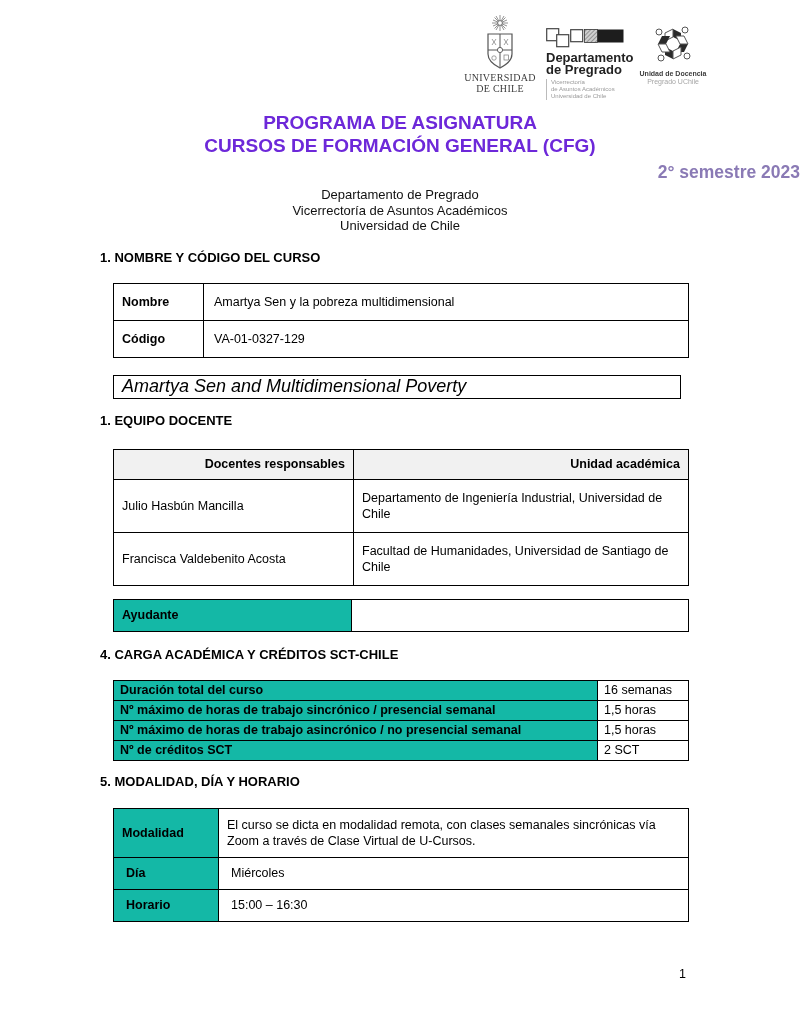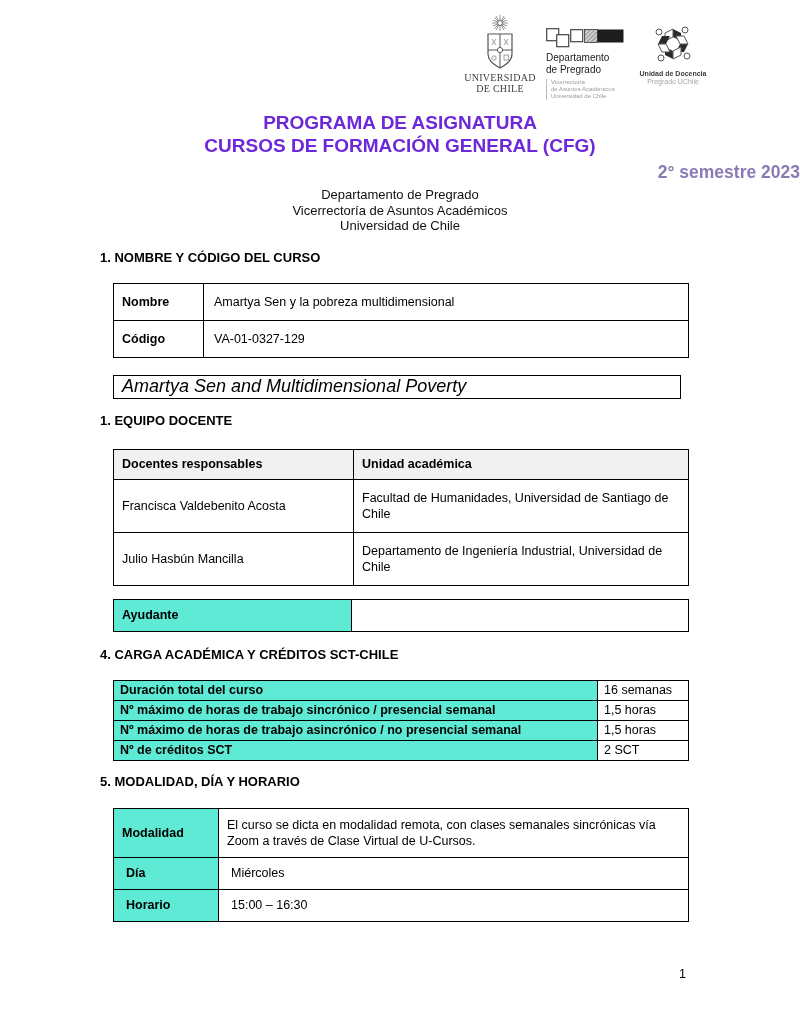--- a/index.html
+++ b/index.html
@@ -8,21 +8,21 @@
     font-family:"Liberation Sans","DejaVu Sans",sans-serif; color:#000;
     overflow:hidden;
   }
 
   
   .logos { position:absolute; top:14px; left:461px; display:flex; align-items:flex-start; gap:7px; }
   .logo { text-align:center; }
   .logo-uchile { width:78px; }
   .logo-uchile .uch-text { font-family:"Liberation Serif","DejaVu Serif",serif; font-size:10px; line-height:11px; color:#3d3d3d; letter-spacing:0.3px; margin-top:2px; }
   .logo-pregrado { width:84px; text-align:left; padding-top:13px; }
-  .logo-pregrado .dp-title { font-size:10px; font-weight:normal; color:#222; line-height:11.5px; margin-top:4px; }
+  .logo-pregrado .dp-title { font-size:13px; font-weight:bold; color:#222; line-height:11.5px; margin-top:4px; }
   .logo-pregrado .dp-sub { margin-top:4px; border-left:1px solid #bbb; padding-left:4px; font-size:6px; line-height:7px; color:#9a9a9a; }
   .logo-unidad { width:72px; padding-top:7px; }
   .logo-unidad .ud-line1 { font-size:7px; font-weight:bold; color:#3c3c3c; line-height:8px; margin-top:3px; }
   .logo-unidad .ud-line2 { font-size:7px; color:#a5a5a5; line-height:8px; }
 
   
   .title-block { padding-top:111px; text-align:center; }
   .title-main { font-size:19px; font-weight:bold; line-height:23px; color:#6d28d9; }
   .semester   { font-size:17.5px; font-weight:bold; line-height:20px; margin-top:5px; }
   .subline    { font-size:13px; line-height:15.5px; color:#111; }
@@ -32,33 +32,33 @@
   .content { margin-left:100px; width:590px; }
   .sec-heading { font-size:13px; font-weight:bold; color:#000; line-height:14px; }
   #h1 { margin-top:17px; }
   #h2 { margin-top:14px; }
   #h3 { margin-top:15px; }
   #h4 { margin-top:16px; }
   #h5 { margin-top:14px; }
 
   table { border-collapse:collapse; table-layout:fixed; width:575px; margin-left:13px; font-size:12.5px; }
   td { border:1.5px solid #000; padding:2px 8px; vertical-align:middle; word-wrap:break-word; }
-  td.shaded { background:#5eead4; }
+  td.shaded { background:#14b8a6; }
   td.lbl { font-weight:bold; }
 
   #table-s1 { margin-top:18px; }
   #table-s1 td { height:32px; }
   #table-s1 td.val { padding-left:10px; }
 
   .inglés-box, .ingles-box { margin-top:17px; margin-left:13px; width:558px; height:22px;
     border:1.5px solid #000; display:flex; align-items:center; padding-left:8px;
     font-size:18px; font-style:italic; }
 
   #table-s3 { margin-top:21px; }
-  #table-s3 td.hdr { height:25px; text-align:left; font-weight:bold; background:#f1f1f1; }
+  #table-s3 td.hdr { height:25px; text-align:right; font-weight:bold; background:#f1f1f1; }
   #table-s3 td.cell { height:44px; line-height:16px; padding-top:4px; padding-bottom:4px; }
 
   #table-ayudante { margin-top:13px; }
   #table-ayudante td { height:27px; }
 
   #table-s4 { margin-top:18px; }
   #table-s4 td { height:17px; padding-top:1px; padding-bottom:1px; padding-left:6px; }
 
   #table-s5 { margin-top:19px; }
   #table-s5 td.tall { height:44px; line-height:16px; }
@@ -199,27 +199,27 @@
     <colgroup>
         <col style="width:240px">
         <col style="width:335px">
       </colgroup>
     <tbody>
         <tr>
       <td class="hdr">Docentes responsables</td>
       <td class="hdr">Unidad académica</td>
     </tr>
     <tr>
+      <td class="cell">Julio Hasbún Mancilla</td>
+      <td class="cell">Departamento de Ingeniería Industrial, Universidad de Chile</td>
+    </tr>
+    <tr>
       <td class="cell">Francisca Valdebenito Acosta</td>
       <td class="cell">Facultad de Humanidades, Universidad de Santiago de Chile</td>
     </tr>
-    <tr>
-      <td class="cell">Julio Hasbún Mancilla</td>
-      <td class="cell">Departamento de Ingeniería Industrial, Universidad de Chile</td>
-    </tr>
   </tbody>
     </table>
   <table id="table-ayudante">
     <colgroup>
         <col style="width:238px">
         <col style="width:337px">
       </colgroup>
     <tbody>
         <tr>
       <td class="lbl shaded">Ayudante</td>

